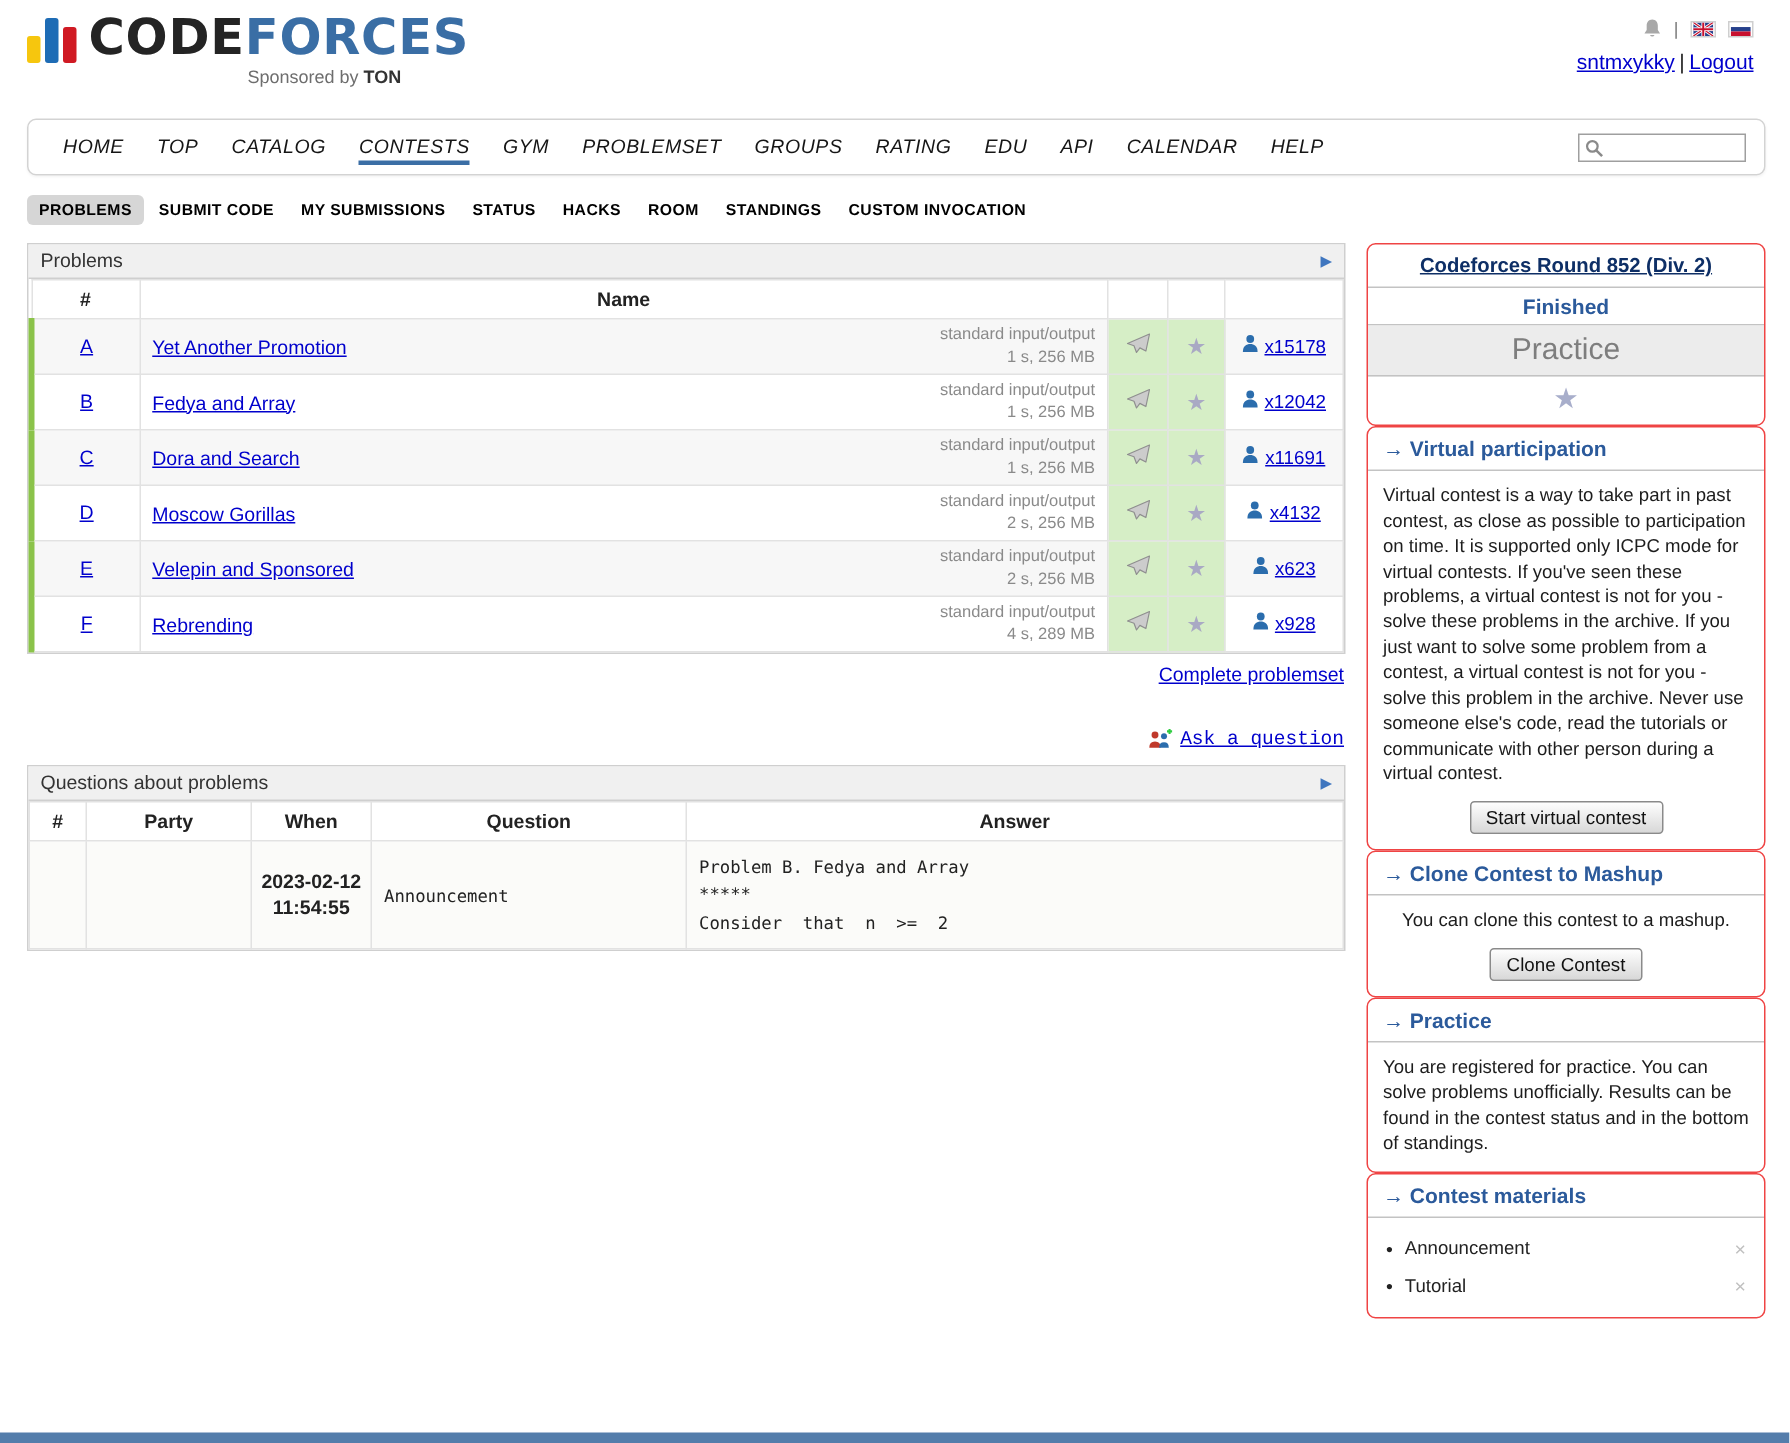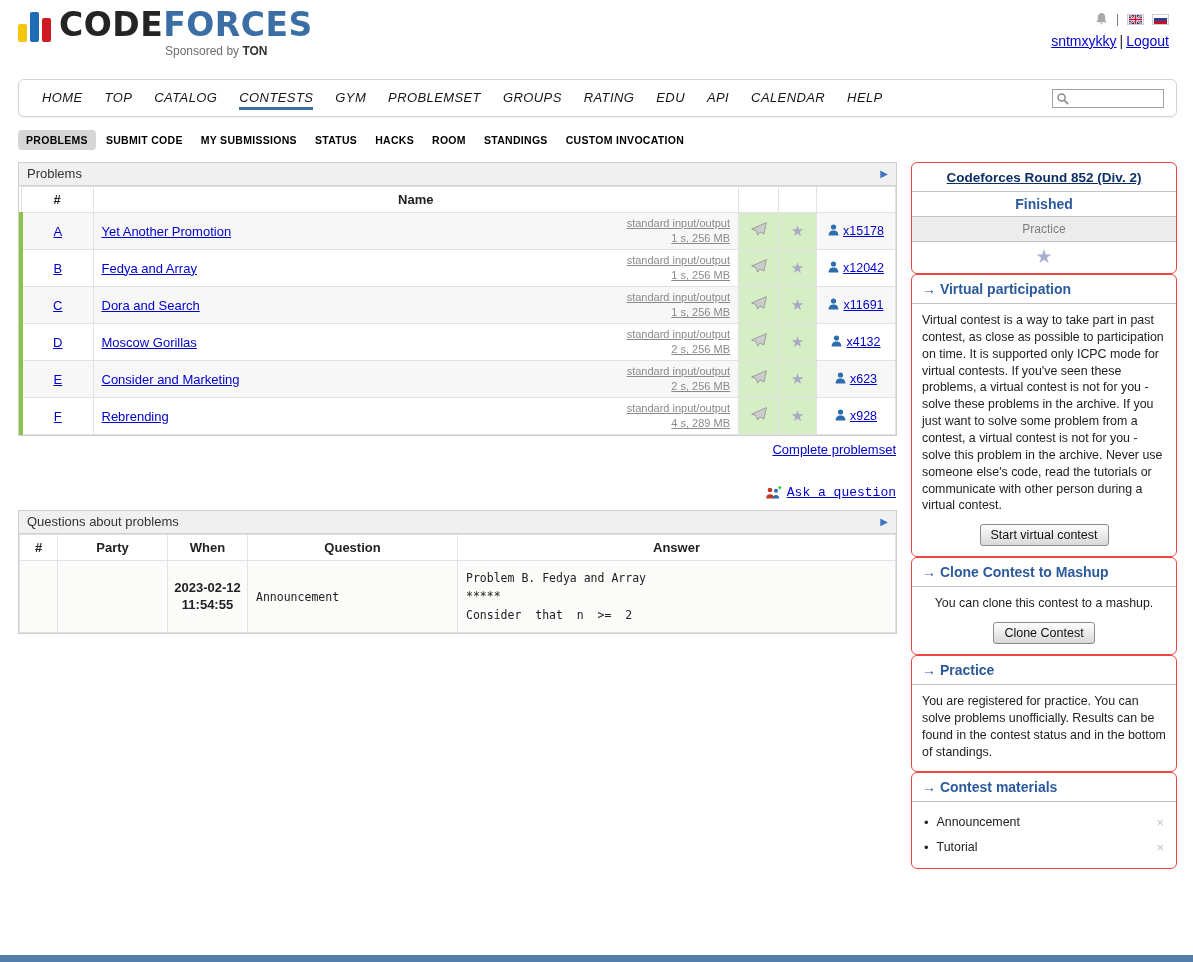--- a/index.html
+++ b/index.html
@@ -67,21 +67,21 @@
   thead th { font-size:13px; font-weight:bold; padding:5px 4px; text-align:center; background:#fff; }
 
   
   .col-idx { width:72px; } .col-plane { width:40px; } .col-star { width:38px; } .col-count { width:79px; }
   .problems-dt tbody td { height:37px; }
   .problems-dt tbody tr:nth-child(odd) { background:#f7f7f7; }
   .problems-dt tbody .idx-cell { border-left:4px solid var(--accepted-green,#8bc34a); text-align:center; }
   .idx-cell a, .name-link { font-size:13px; }
   .name-cell { padding:3px 8px; }
   .name-flex { display:flex; align-items:center; justify-content:space-between; }
-  .io-limits { text-align:right; color:#8a8a8a; font-size:11px; line-height:1.35;text-decoration:underline; }
+  .io-limits { text-align:right; color:#8a8a8a; font-size:11px; line-height:1.35; }
   .green-cell { background:var(--green-cell,#d6eec6); text-align:center; }
   .star-glyph { color:#a9a9c4; font-size:15px; cursor:pointer; }
   .plane { display:inline-flex; cursor:pointer; }
   .count-cell { text-align:center; }
   .count-inner { display:flex; align-items:center; justify-content:center; gap:4px; }
   .solved-link { font-size:12.5px; }
 
   .complete-row { text-align:right; margin:6px 1px 0; font-size:13px; }
   .ask-row { margin:28px 1px 10px; font-size:13px; display:flex; justify-content:flex-end; align-items:center; gap:5px;font-family:Liberation Mono, monospace; }
   .ask-icon { display:flex; }
@@ -94,21 +94,21 @@
   .mono { font-family:"DejaVu Sans Mono", monospace; font-size:11.5px; }
   .q-cell { padding:4px 8px; }
   .a-cell { padding:6px 8px; white-space:pre-wrap; line-height:1.6; }
 
   
   .sbox { border:1px solid #ef4444; border-radius:6px; background:#fff; overflow:hidden; }
   .cb-title { text-align:center; padding:5px 6px; border-bottom:1px solid #c3c3c3; }
   .cb-title a { font-weight:bold; font-size:13.5px; color:#0e2f66; }
   .cb-finished { text-align:center; font-weight:bold; font-size:14px; color:var(--accent-blue,#2b5a9b);
     padding:4px; border-bottom:1px solid #c3c3c3; }
-  .cb-practice { text-align:center; font-size:12px; color:#7e7e7e; padding:5px; background:#ececec;
+  .cb-practice { text-align:center; font-size:20px; color:#7e7e7e; padding:5px; background:#ececec;
     border-bottom:1px solid #c3c3c3; }
   .cb-star { text-align:center; padding:3px 0 5px; }
   .bigstar { font-size:19px; color:#a8aecb; cursor:pointer; }
   .sb-caption { font-weight:bold; font-size:14px; color:var(--accent-blue,#2b5a9b);
     padding:6px 10px; border-bottom:1px solid #c3c3c3; }
   .sb-body { padding:8px 10px 10px; }
   .sb-text { font-size:12.4px; line-height:1.36; color:#1d1d1d; }
   .sb-text.center { text-align:center; }
   .btn-row { text-align:center; margin-top:10px; }
   button { font-family:inherit; font-size:12.5px; padding:3px 10px; border:1px solid #8a8a8a;
@@ -406,21 +406,21 @@
                     </span>
                     <a href="#" class="solved-link">x4132</a>
                   </div>
                 </td>
               </tr>
 
               <tr>
                 <td class="idx-cell"><a href="#">E</a></td>
                 <td class="name-cell">
                   <div class="name-flex">
-                    <a href="#" class="name-link">Consider and Marketing</a>
+                    <a href="#" class="name-link">Velepin and Sponsored</a>
                     <div class="io-limits">
                       <div>standard input/output</div>
                       <div>2 s, 256 MB</div>
                     </div>
                   </div>
                 </td>
                 <td class="green-cell">
                   <span class="plane">
                     <svg width="16" height="14" viewBox="0 0 24 21">
                       <path d="M23 1 L1 10.5 l6.5 2.2 L10 19.5 l3.4-4.6 6 3.1 z" fill="#cccccc" stroke="#8f8f8f" stroke-width="1.2" stroke-linejoin="round"></path>

